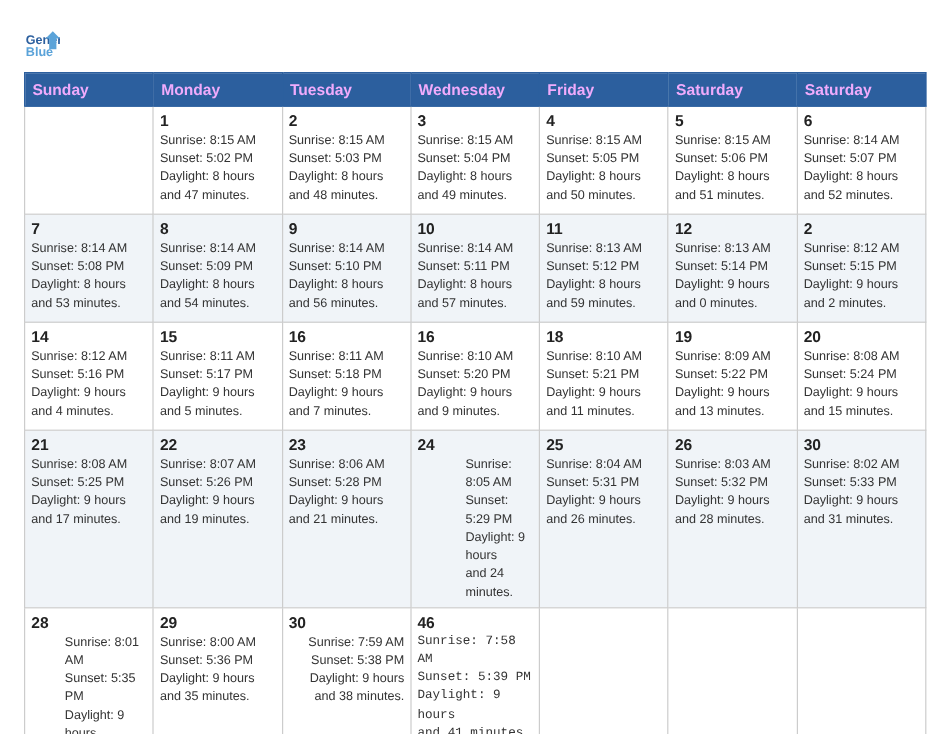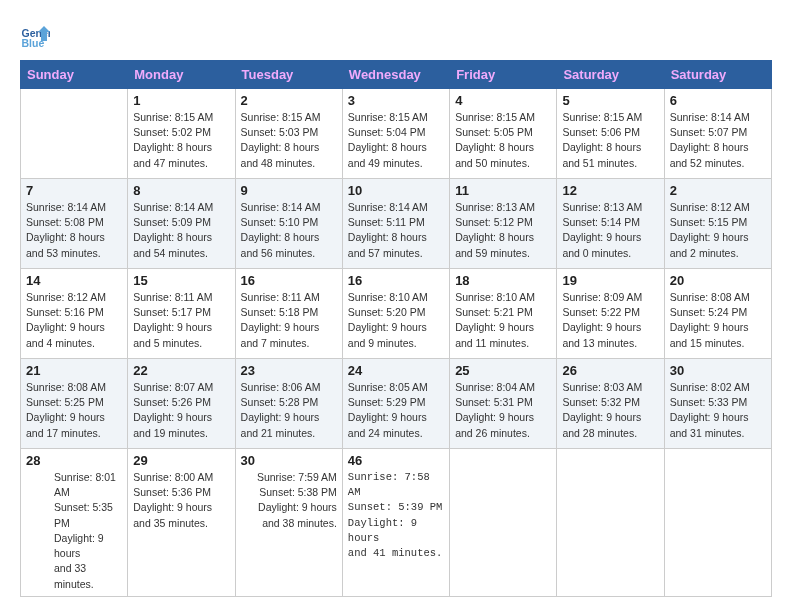--- a/index.html
+++ b/index.html
@@ -274,21 +274,21 @@
         </td>
         <td>
           <div class="day-number">23</div>
           <div class="day-info" style="white-space: pre-line;">Sunrise: 8:06 AM
 Sunset: 5:28 PM
 Daylight: 9 hours
 and 21 minutes.</div>
         </td>
         <td>
           <div class="day-number">24</div>
-          <div class="day-info" style="white-space: pre-line;">Sunrise: 8:05 AM
+          <div class="day-info" style="white-space: pre-line; margin-left: 40px;">Sunrise: 8:05 AM
 Sunset: 5:29 PM
 Daylight: 9 hours
 and 24 minutes.</div>
         </td>
         <td>
           <div class="day-number">25</div>
           <div class="day-info" style="white-space: pre-line;">Sunrise: 8:04 AM
 Sunset: 5:31 PM
 Daylight: 9 hours
 and 26 minutes.</div>

